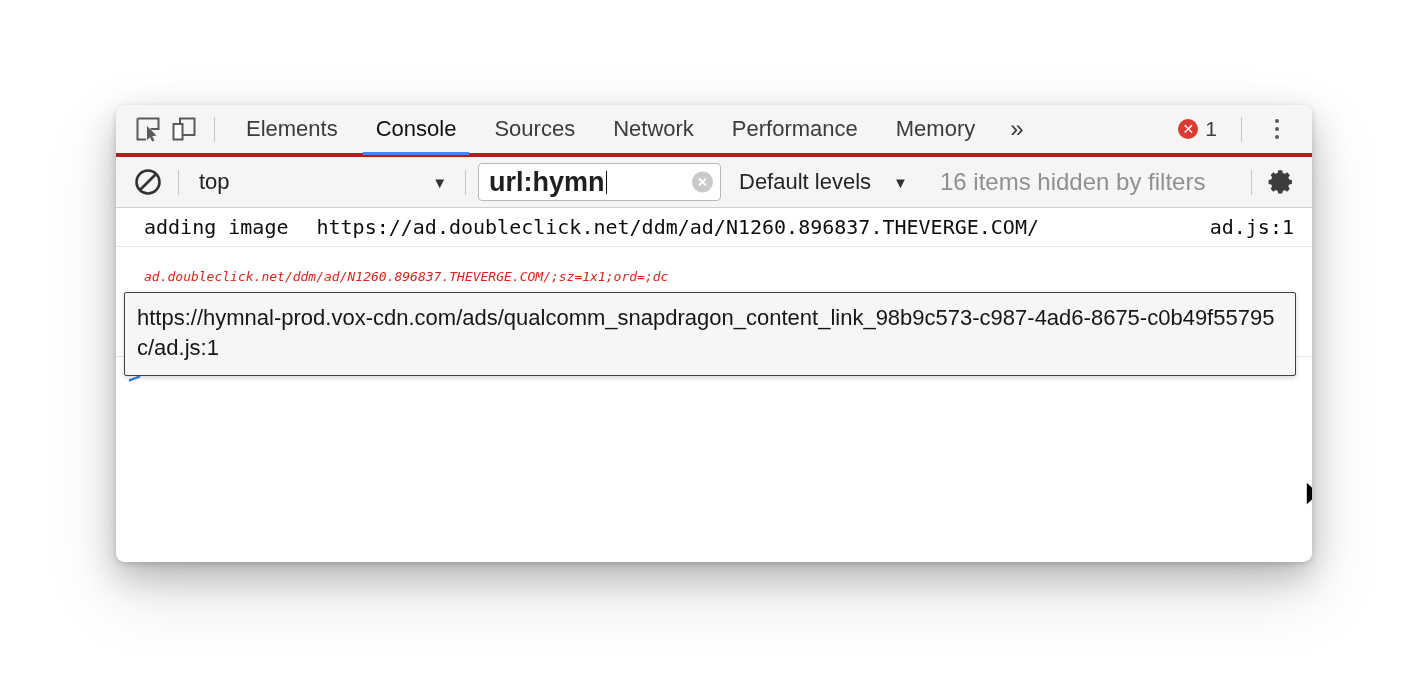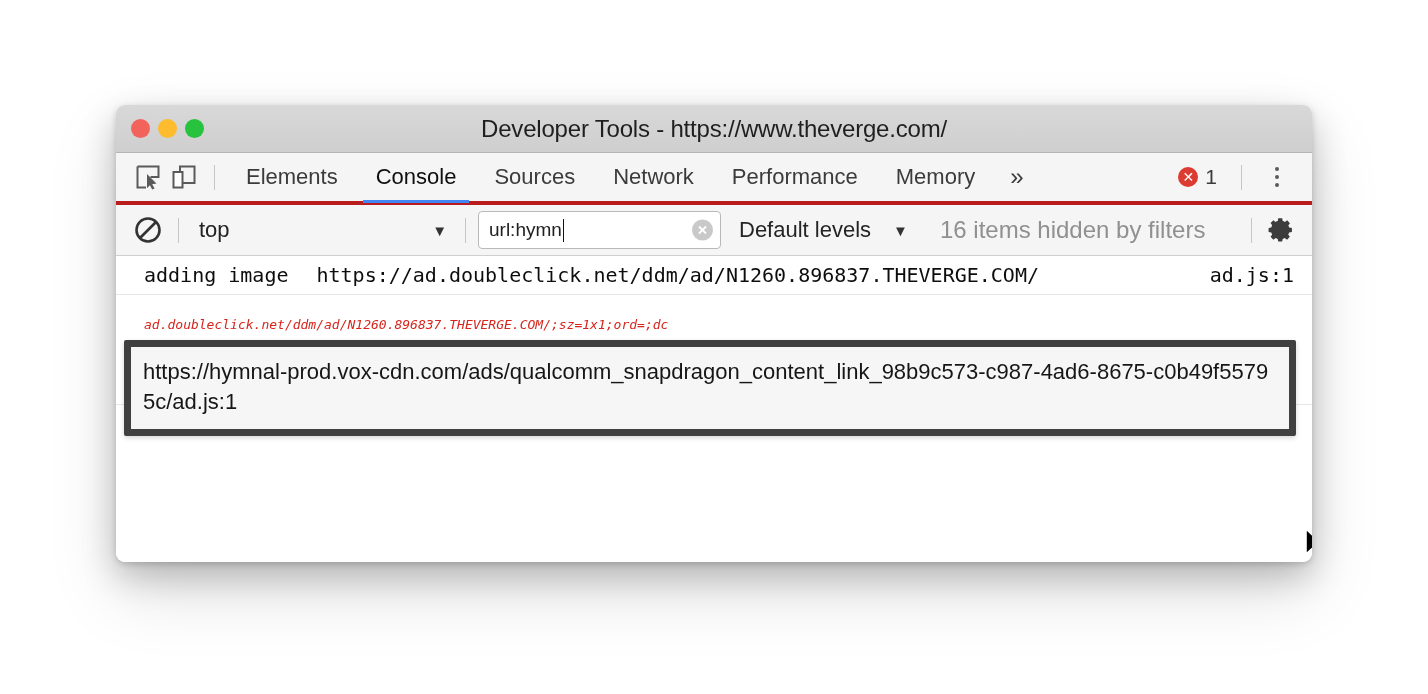--- a/index.html
+++ b/index.html
@@ -221,23 +221,24 @@
     height: 38px;
     background: #ffffff;
     border: 1px solid #b9b9b9;
     border-radius: 4px;
     display: flex;
     align-items: center;
     box-sizing: border-box;
     padding: 0 36px 0 10px;
   }
   .filter-value {
-    font-size: 19px;
+    font-size: 27px;
     color: #202020;
     white-space: nowrap;
+    font-weight: bold;
   }
   .text-caret {
     width: 1.5px;
     height: 23px;
     background: #111;
     margin-left: 1px;
     display: inline-block;
   }
   .clear-btn {
     position: absolute;
@@ -346,21 +347,21 @@
   }
 
   
   .tooltip {
     position: absolute;
     left: 8px;
     top: 84px;
     width: 1172px;
     box-sizing: border-box;
     background: #f6f6f6;
-    border: 7px solid #404040;
+    border: 1px solid #404040;
     border-radius: 2px;
     box-shadow: 0 2px 5px rgba(0,0,0,0.16);
     padding: 10px 12px 12px 12px;
     font-family: "Liberation Sans", sans-serif;
     font-size: 22px;
     line-height: 30px;
     color: #161616;
     word-break: break-all;
     z-index: 20;
   }
@@ -390,28 +391,20 @@
     z-index: 5;
   }
 </style>
 </head>
 <body>
 
 <div id="root">
 
   <div class="window">
 
-    <div class="titlebar">
-      <div class="traffic">
-        <span class="dot red"></span>
-        <span class="dot yellow"></span>
-        <span class="dot green"></span>
-      </div>
-      <div class="window-title">Developer Tools - https://www.theverge.com/</div>
-    </div>
 
     <div class="tabbar">
 
       <div class="icon-btn">
         <svg width="26" height="26" viewBox="0 0 26 26">
           <path d="M2.5 2.5 H23.5 V13 H15.5 M2.5 2.5 V23.5 H11" fill="none" stroke="#5a5a5a" stroke-width="2"></path>
           <path d="M12 10 L21.5 19.5 L17.2 20.2 L19.6 24.4 L17.2 25.6 L14.9 21.3 L12 24.3 Z" fill="#5a5a5a"></path>
         </svg>
       </div>
 

